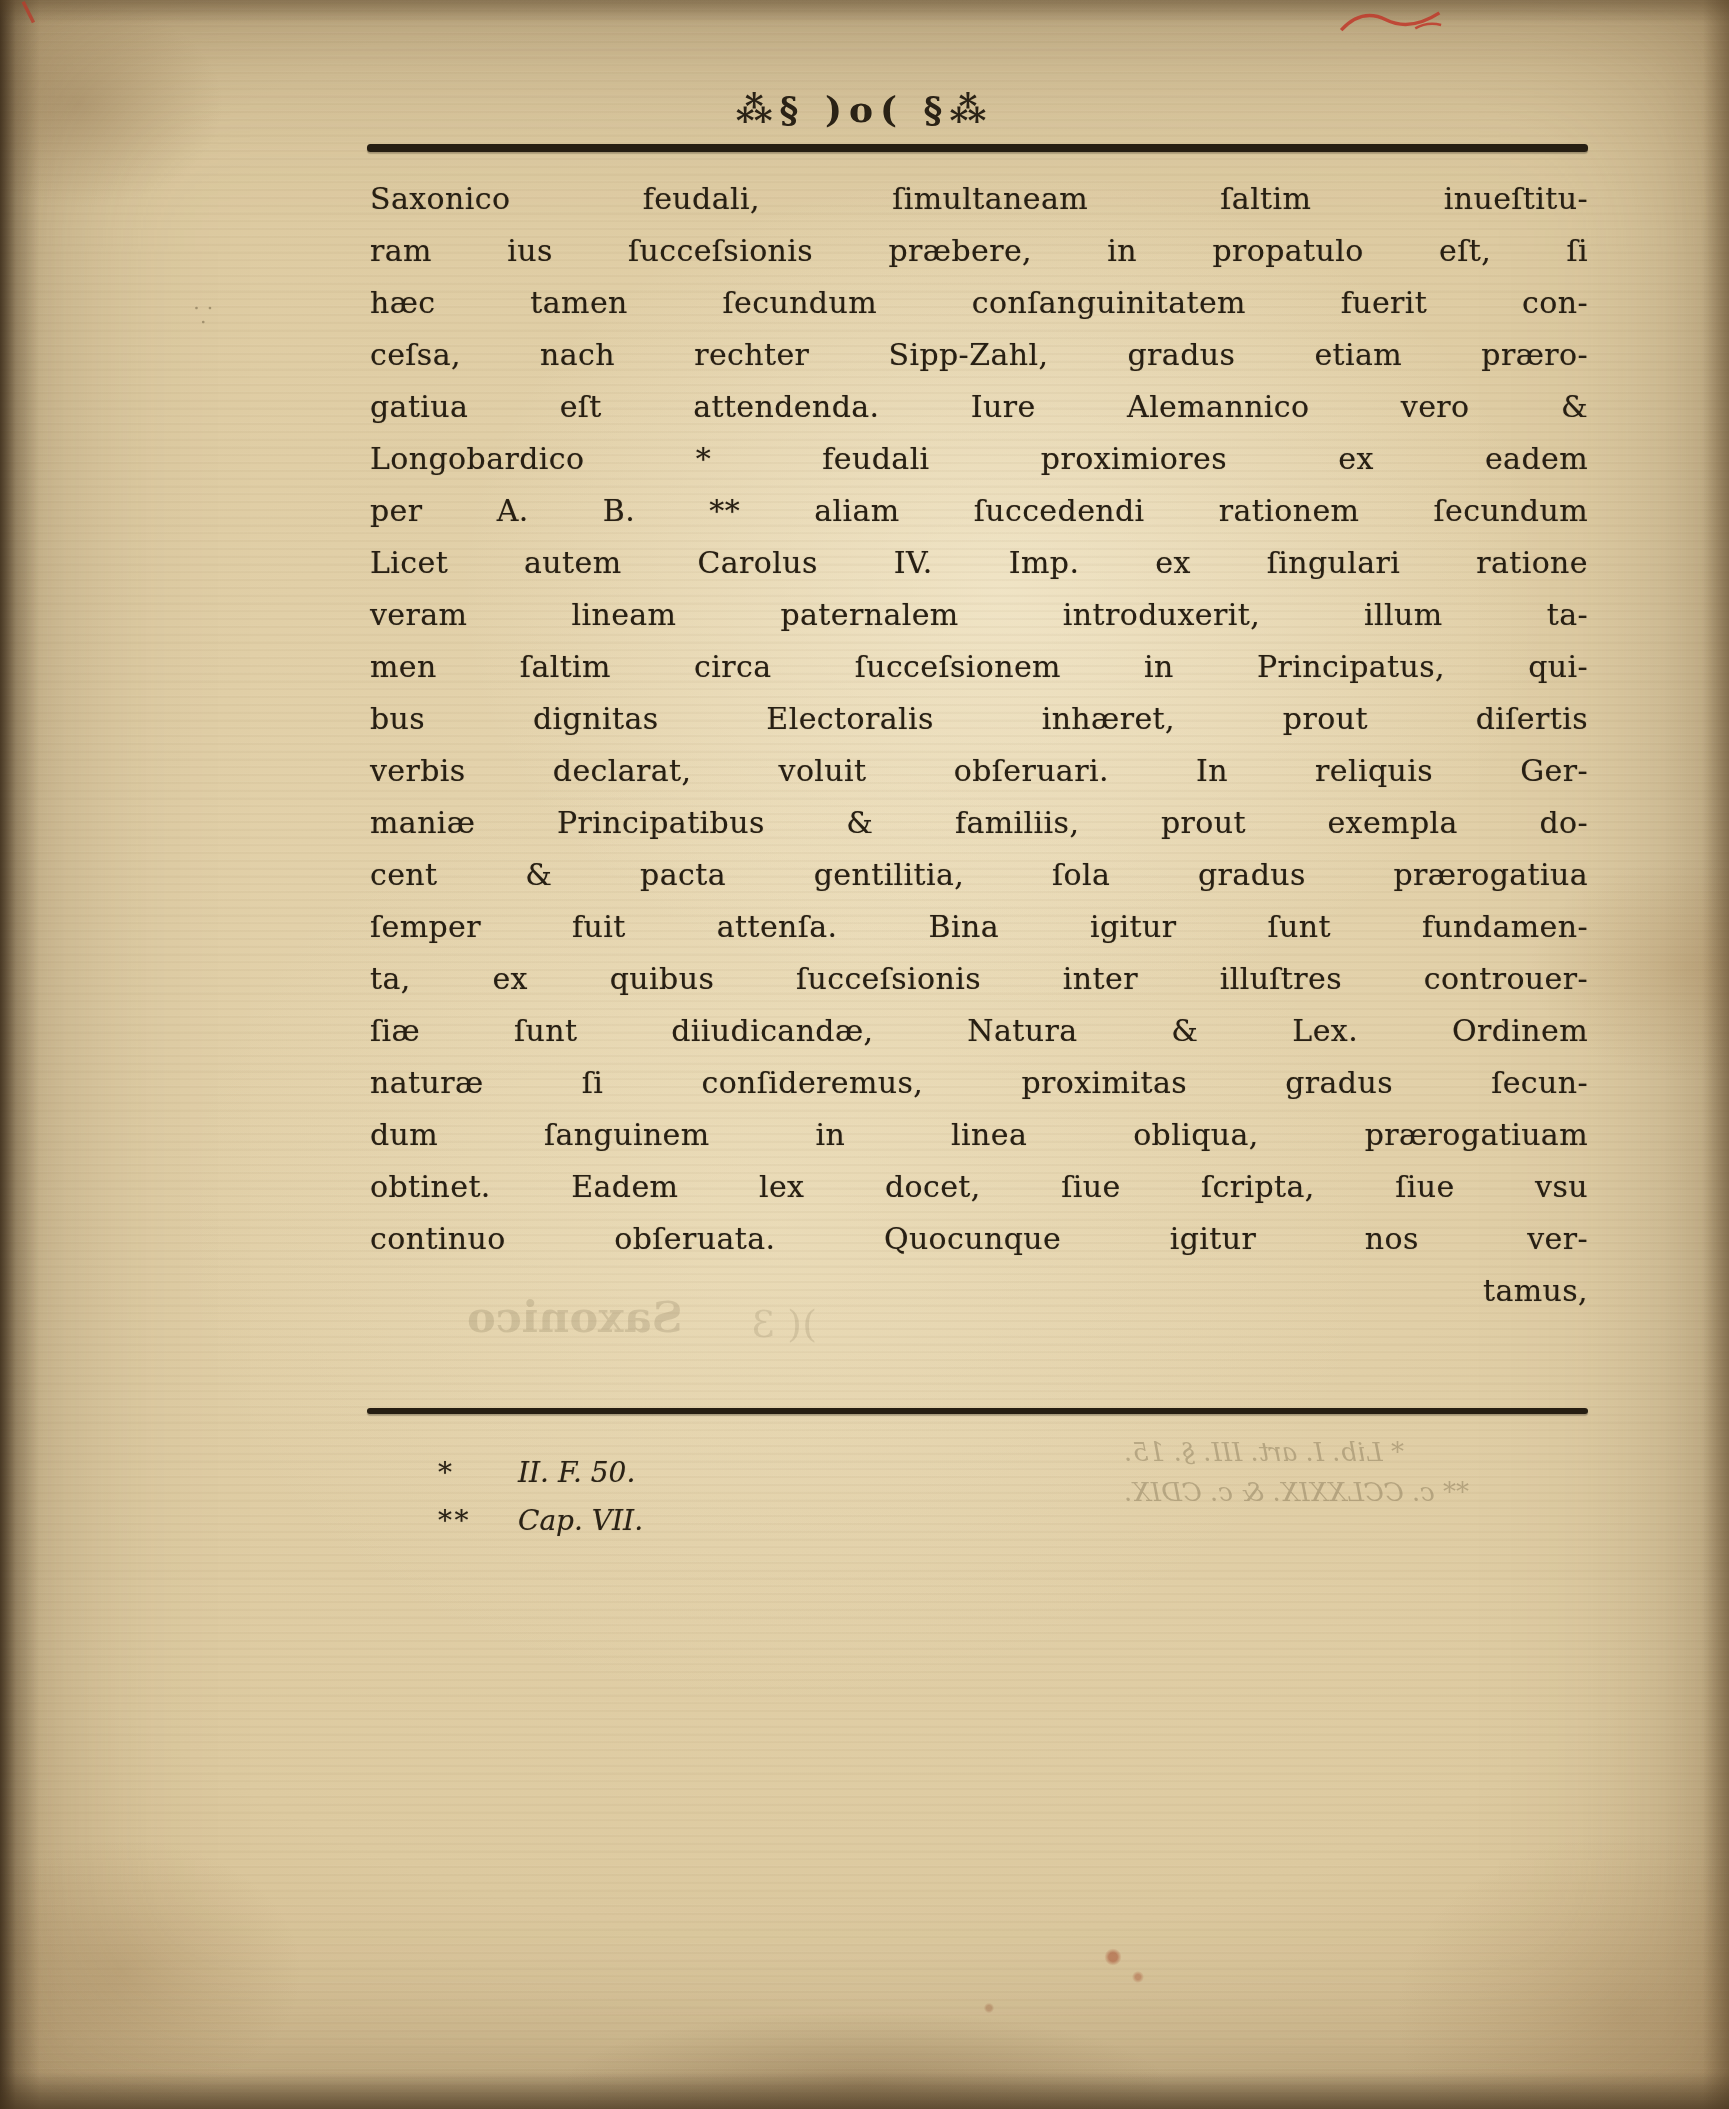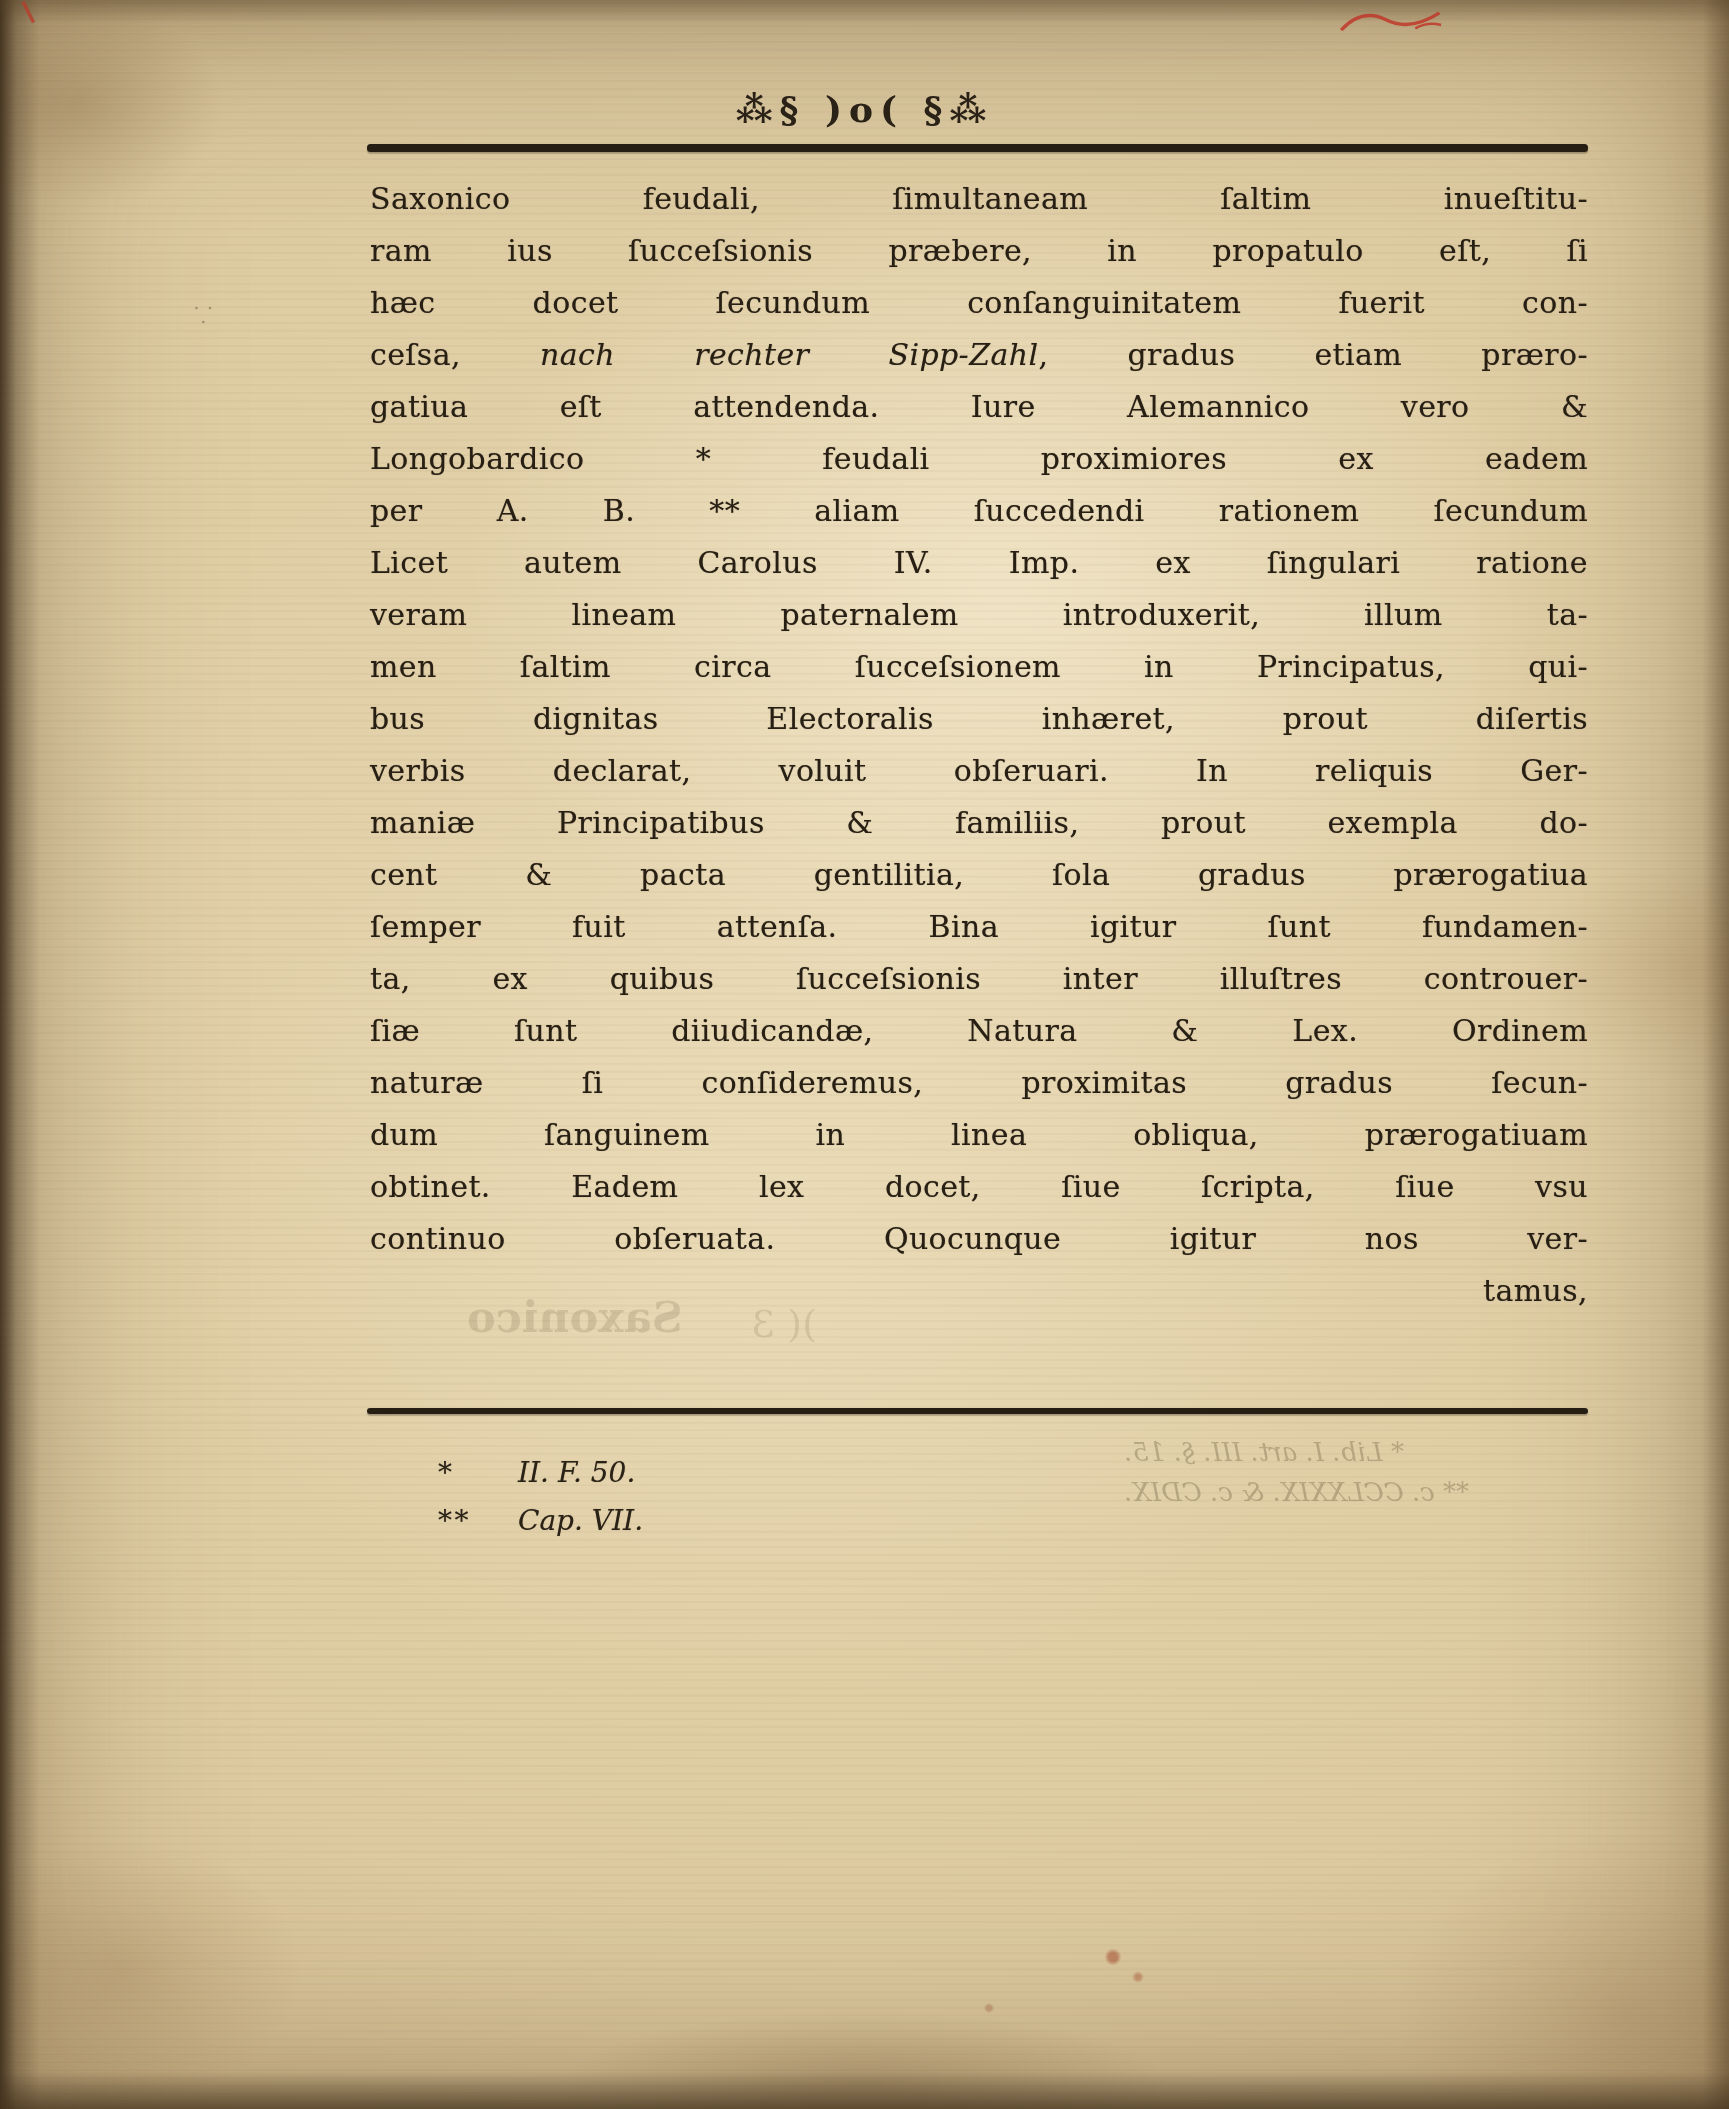--- a/index.html
+++ b/index.html
@@ -56,21 +56,21 @@
   .textblock{
     position:absolute; left:370px; top:173px; width:1218px;
     color:#271f13; letter-spacing:0.4px;
     text-shadow:0 0 0.9px rgba(39,31,19,0.45);
   }
   .line{
     font-size:30px; line-height:52px; height:52px;
     text-align:justify; text-align-last:justify;
   }
   .line.align-right{ text-align:left; text-align-last:right; }
-  .it{ font-style:italic; }
+  .it{ }
   .footnotes{ position:absolute; left:438px; top:1449px; color:#2a2216;
     text-shadow:0 0 0.9px rgba(42,34,22,0.4); }
   .fn{ font-size:28px; line-height:48px; font-style:italic; }
   .fn .marker{ display:inline-block; width:80px; letter-spacing:2.6px; }
   .bleed{ position:absolute; transform:scaleX(-1); color:#584a2d; pointer-events:none; white-space:nowrap; }
   .bleed-saxonico{ top:1292px; left:467px; font-size:43px; opacity:0.16; font-weight:bold; }
   .bleed-sig{ top:1302px; left:751px; font-size:38px; opacity:0.14; }
   .bleed-fn1{ top:1437px; left:1124px; font-size:26px; opacity:0.30; font-style:italic; }
   .bleed-fn2{ top:1477px; left:1124px; font-size:26px; opacity:0.30; font-style:italic; }
   .mark-red-tr{ position:absolute; top:3.5px; left:1336px; opacity:0.85; }
@@ -88,21 +88,21 @@
 <div class="edge-top"></div>
 <div class="edge-bottom"></div>
 
 <div class="ornament">⁂§ )o( §⁂</div>
 
 <div class="rule rule-top"></div>
 
 <div class="textblock">
     <div class="line"><span>Saxonico feudali, ſimultaneam ſaltim inueſtitu-</span></div>
     <div class="line"><span>ram ius ſucceſsionis præbere, in propatulo eſt, ſi</span></div>
-    <div class="line"><span>hæc docet ſecundum conſanguinitatem fuerit con-</span></div>
+    <div class="line"><span>hæc tamen ſecundum conſanguinitatem fuerit con-</span></div>
     <div class="line"><span>ceſsa, </span><span class="it">nach rechter Sipp-Zahl</span><span>, gradus etiam præro-</span></div>
     <div class="line"><span>gatiua eſt attendenda. Iure Alemannico vero &amp;</span></div>
     <div class="line"><span>Longobardico * feudali proximiores ex eadem</span></div>
     <div class="line"><span>per A. B. ** aliam ſuccedendi rationem ſecundum</span></div>
     <div class="line"><span>Licet autem Carolus IV. Imp. ex ſingulari ratione</span></div>
     <div class="line"><span>veram lineam paternalem introduxerit, illum ta-</span></div>
     <div class="line"><span>men ſaltim circa ſucceſsionem in Principatus, qui-</span></div>
     <div class="line"><span>bus dignitas Electoralis inhæret, prout diſertis</span></div>
     <div class="line"><span>verbis declarat, voluit obſeruari. In reliquis Ger-</span></div>
     <div class="line"><span>maniæ Principatibus &amp; familiis, prout exempla do-</span></div>

